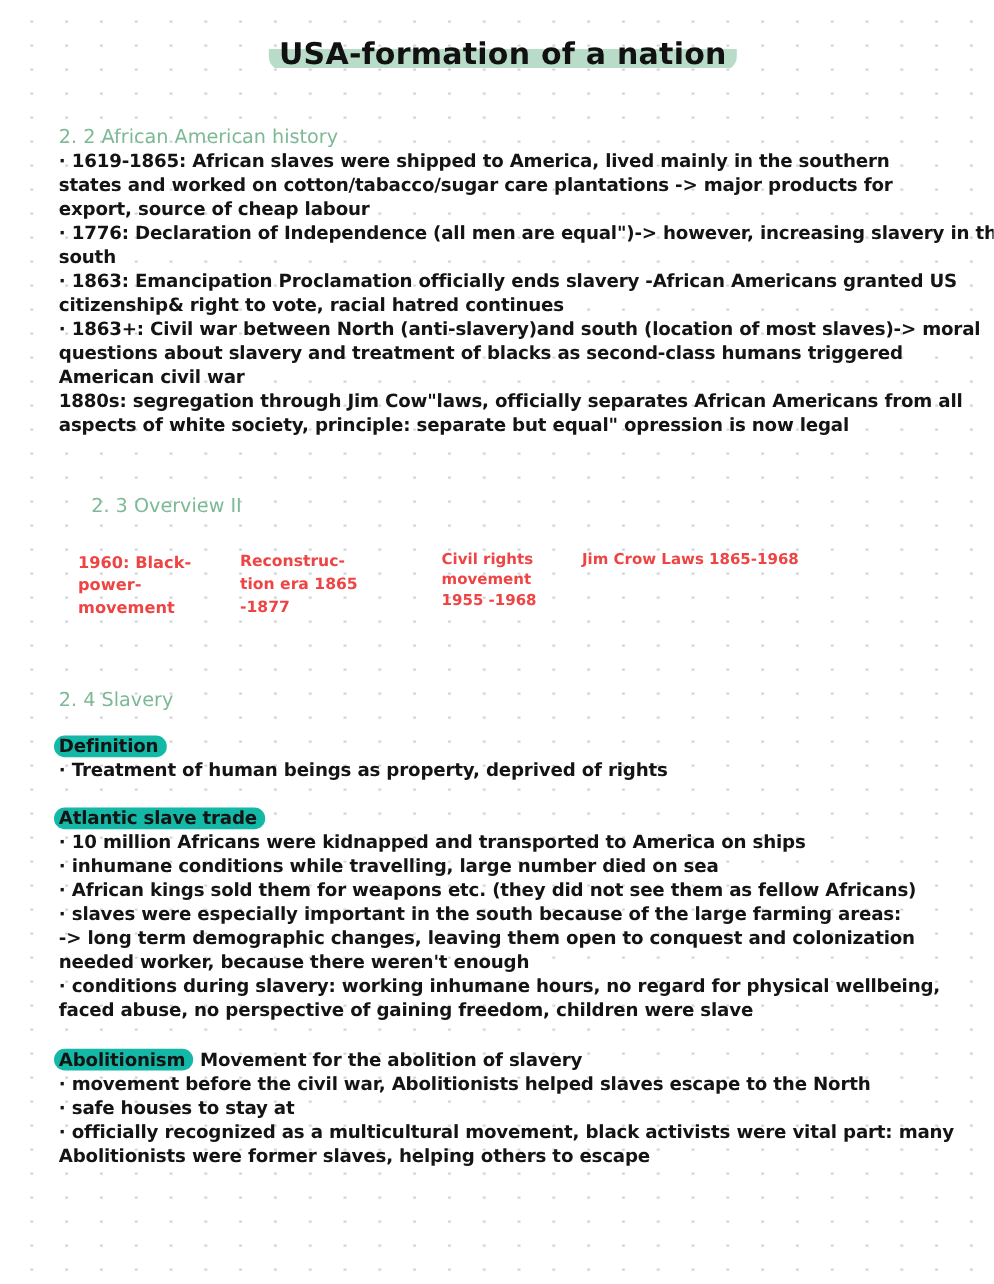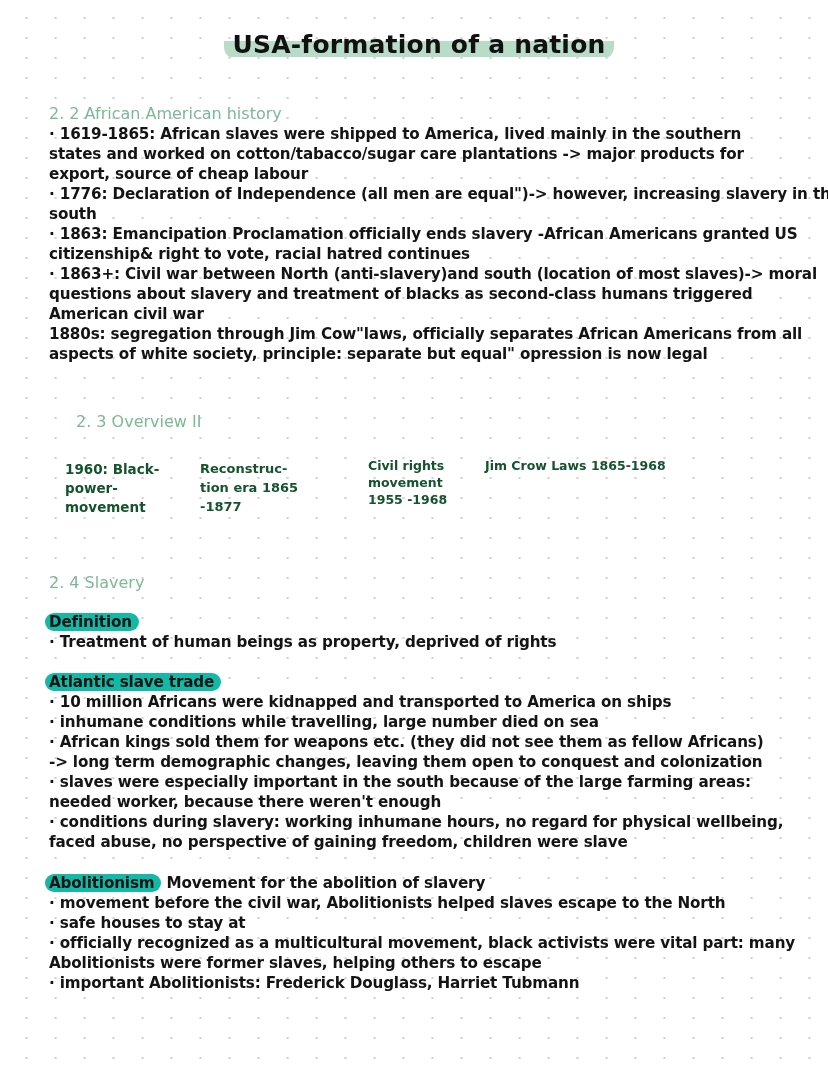--- a/index.html
+++ b/index.html
@@ -47,21 +47,21 @@
     .hl {
       background: #14b8a6;
       border-radius: 9px;
       padding: 0 7px 0 4px;
       margin-left: -4px;
     }
     .ov-col {
       font-size: 13.5px;
       line-height: 19px;
       font-weight: bold;
-      color: #14532d;
+      color: #ef4444;
     }
     .ov-col.small {
       font-size: 12.5px;
       line-height: 17px;
     }
   </style>
 </head>
 <body>
 
 <div class="abs title"><span>USA-formation of a nation</span></div>
@@ -107,27 +107,26 @@
 <div class="abs body-text" style="left:49px; top:612px;">
   <div class="line"><span class="hl">Definition</span></div>
   <div class="line">· Treatment of human beings as property, deprived of rights</div>
 </div>
 
 <div class="abs body-text" style="left:49px; top:672px;">
   <div class="line"><span class="hl">Atlantic slave trade</span></div>
   <div class="line">· 10 million Africans were kidnapped and transported to America on ships</div>
   <div class="line">· inhumane conditions while travelling, large number died on sea</div>
   <div class="line">· African kings sold them for weapons etc. (they did not see them as fellow Africans)</div>
+  <div class="line">· slaves were especially important in the south because of the large farming areas:</div>
   <div class="line">-&gt; long term demographic changes, leaving them open to conquest and colonization</div>
-  <div class="line">· slaves were especially important in the south because of the large farming areas:</div>
   <div class="line">needed worker, because there weren't enough</div>
   <div class="line">· conditions during slavery: working inhumane hours, no regard for physical wellbeing,</div>
   <div class="line">faced abuse, no perspective of gaining freedom, children were slave</div>
 </div>
 
 <div class="abs body-text" style="left:49px; top:873px;">
   <div class="line"><span class="hl">Abolitionism</span>&nbsp;<span>Movement for the abolition of slavery</span></div>
   <div class="line">· movement before the civil war, Abolitionists helped slaves escape to the North</div>
   <div class="line">· safe houses to stay at</div>
   <div class="line">· officially recognized as a multicultural movement, black activists were vital part: many</div>
   <div class="line">Abolitionists were former slaves, helping others to escape</div>
-  <div class="line">· important Abolitionists: Frederick Douglass, Harriet Tubmann</div>
 </div>
 
 </body></html>

